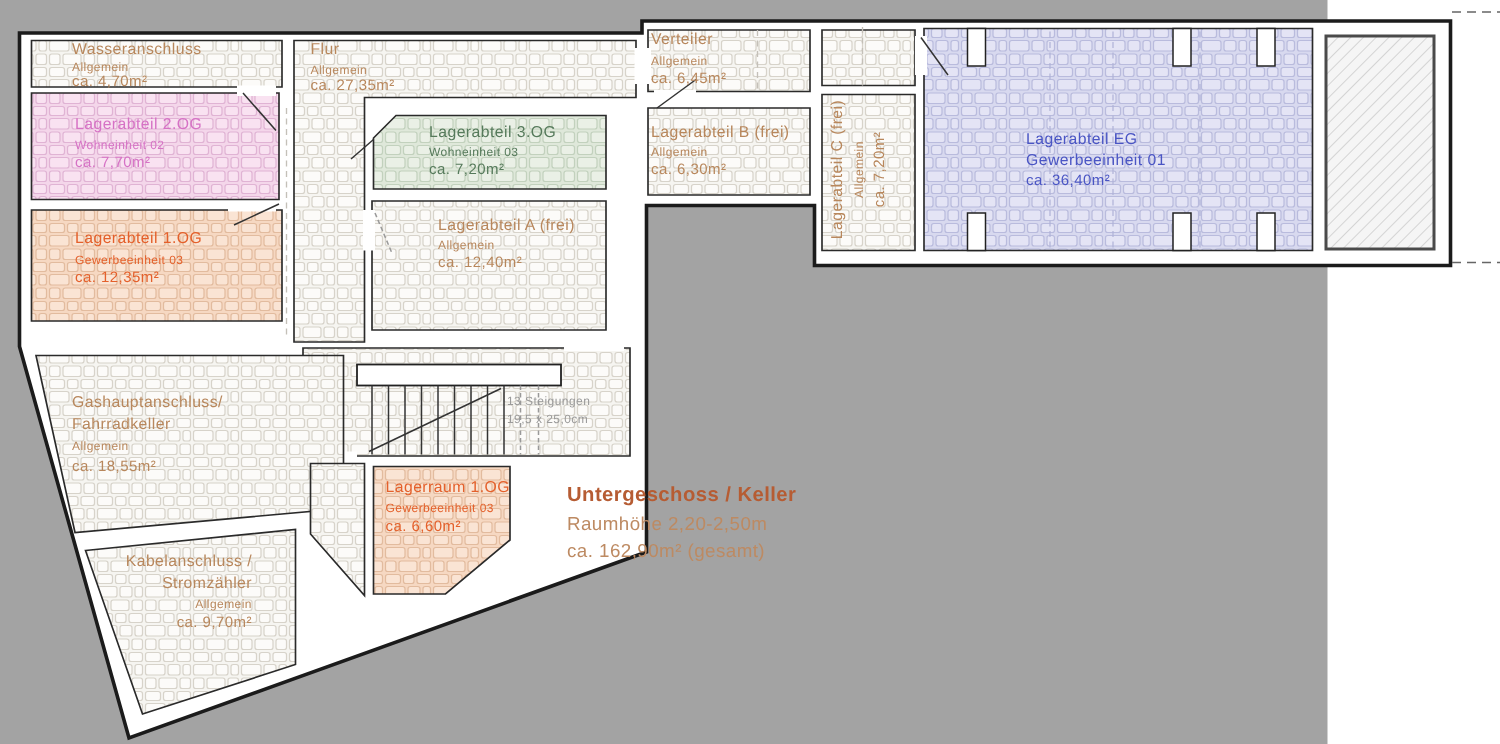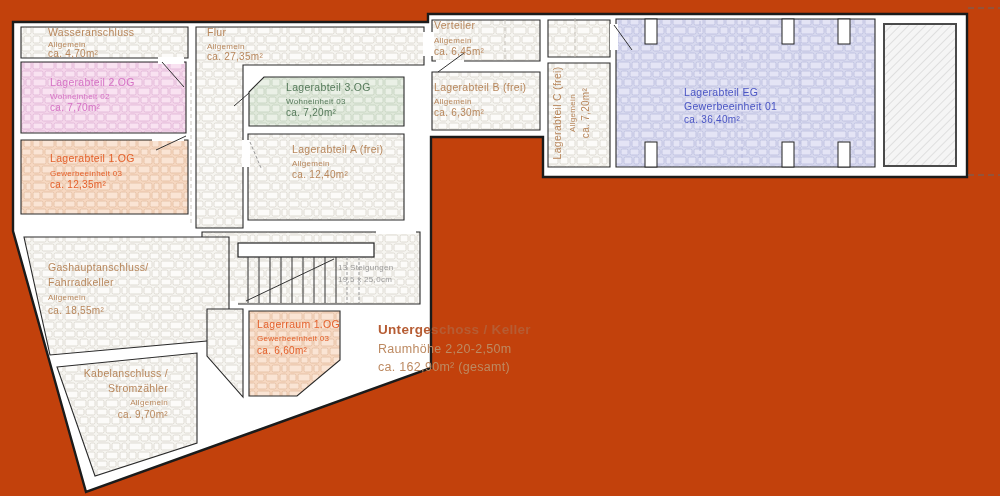--- a/index.html
+++ b/index.html
@@ -1,16 +1,16 @@
 <!DOCTYPE html>
 <html><head>
 <meta charset="utf-8">
 <style>
   html,body { margin:0; padding:0; background:#ffffff; }
-  .plan-wrap { width:1000px; height:496px; position:relative; background:#c2410c; }
+  .plan-wrap { width:885px; height:496px; position:relative; background:#a3a3a3; }
   svg { display:block; }
   text { font-family:"Liberation Sans","DejaVu Sans",sans-serif; letter-spacing:0.3px; }
   .t-name { font-size:10.5px; }
   .t-sub  { font-size:8px; }
   .t-area { font-size:10px; }
   .c-plain { fill:#b8875c; }
   .c-pink  { fill:#d672c5; }
   .c-orange{ fill:#e4602b; }
   .c-green { fill:#567a5b; }
   .c-blue  { fill:#4a55c4; }

